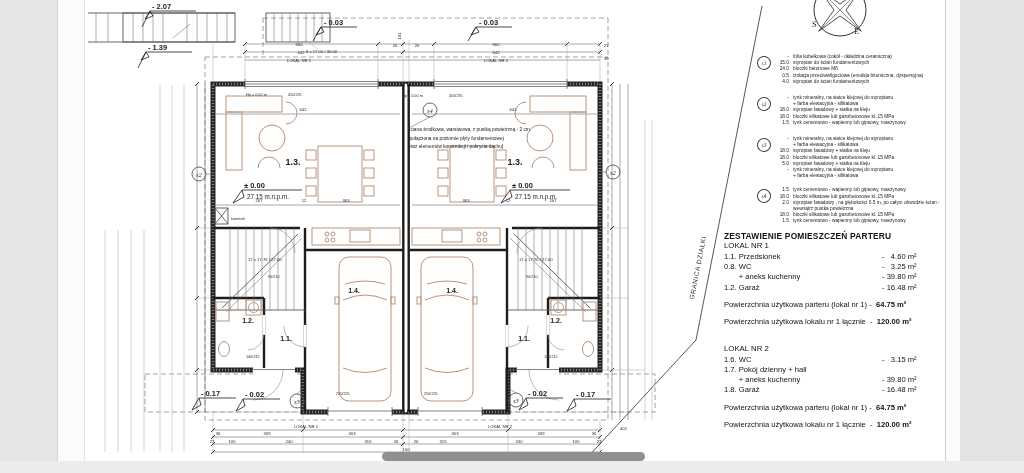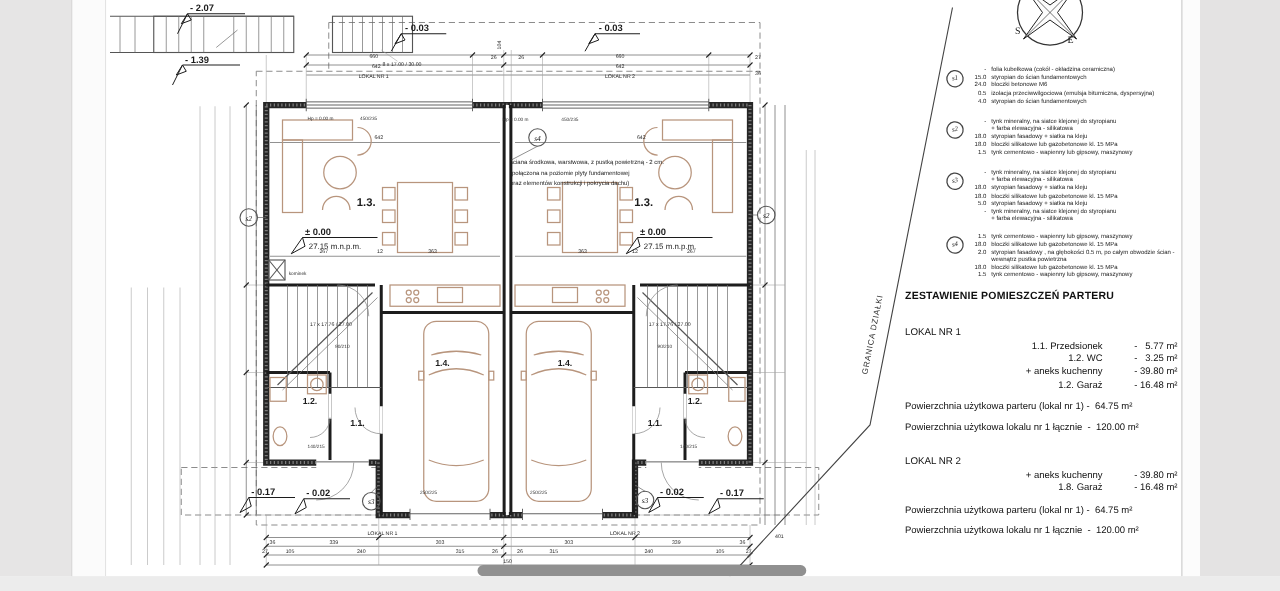--- a/index.html
+++ b/index.html
@@ -49,27 +49,27 @@
   .lg-circle{flex:0 0 auto;width:12px;height:12px;border:1px solid #444;border-radius:50%;
              display:flex;align-items:center;justify-content:center;
              font:italic 5.5px "Liberation Serif",serif;color:#222;margin-top:2px;transform:rotate(-8deg);}
   .lg-lines{flex:1}
   .lg-line{display:flex;line-height:6.2px;}
   .lg-num{width:13px;text-align:right;margin-right:4px;font-size:4.8px;color:#222;white-space:pre;}
   .lg-txt{flex:1;font-size:4.8px;color:#222;}
 
   
   .schedule{position:absolute;left:724px;top:231px;width:218px;color:#111;}
-  .sch-title{font-weight:bold;font-size:8.4px;letter-spacing:.2px;margin-bottom:20px;}
+  .sch-title{font-weight:bold;font-size:8.4px;letter-spacing:.2px;}
   .sec-name{font-size:7.8px;margin-bottom:2px;}
-  .sch-row{display:flex;height:10.2px;align-items:baseline;font-size:7.6px;text-align:right;}
+  .sch-row{display:flex;height:10.2px;align-items:baseline;font-size:7.6px;}
   .sch-row .lbl{flex:1;white-space:pre;}
   .sch-row .val{width:60px;white-space:pre;}
   .sch-tot{margin-top:7.5px;font-size:7.6px;white-space:pre;}
-  .sch-tot .tv{font-weight:normal;}
+  .sch-tot .tv{font-weight:bold;}
   .sec2{margin-top:18px;}
 
   .wm-bar{position:absolute;left:382px;top:452px;width:263px;height:9px;border-radius:5px;background:#909090;}
 </style>
 </head>
 <body>
 
 <div class="stage">
 
   <div class="band-left"></div>
@@ -650,24 +650,24 @@
 
   <div class="schedule">
     <div class="sch-title">ZESTAWIENIE POMIESZCZEŃ PARTERU</div>
 
     <div>
       <div class="sec-name">LOKAL NR 1</div>
       <div>
 
       <div class="sch-row">
             <span class="lbl">1.1. Przedsionek</span>
-            <span class="val">-   5.77 m²</span>
+            <span class="val">-   4.60 m²</span>
           </div>
           <div class="sch-row">
-            <span class="lbl">1.2. WC</span>
+            <span class="lbl">0.8. WC</span>
             <span class="val">-   3.25 m²</span>
           </div>
           <div class="sch-row">
             <span class="lbl">       + aneks kuchenny</span>
             <span class="val">- 39.80 m²</span>
           </div>
           <div class="sch-row">
             <span class="lbl">1.2. Garaż</span>
             <span class="val">- 16.48 m²</span>
           </div>
@@ -676,20 +676,28 @@
 
       <div class="sch-tot"><span>Powierzchnia użytkowa parteru (lokal nr 1) -  </span><span class="tv">64.75 m²</span></div>
           <div class="sch-tot"><span>Powierzchnia użytkowa lokalu nr 1 łącznie  -  </span><span class="tv">120.00 m²</span></div>
         </div>
     </div>
 
     <div class="sec2">
       <div class="sec-name">LOKAL NR 2</div>
       <div>
 
+          <div class="sch-row">
+            <span class="lbl">1.6. WC</span>
+            <span class="val">-   3.15 m²</span>
+          </div>
+          <div class="sch-row">
+            <span class="lbl">1.7. Pokój dzienny + hall</span>
+            <span class="val"></span>
+          </div>
           <div class="sch-row">
             <span class="lbl">       + aneks kuchenny</span>
             <span class="val">- 39.80 m²</span>
           </div>
           <div class="sch-row">
             <span class="lbl">1.8. Garaż</span>
             <span class="val">- 16.48 m²</span>
           </div>
         </div>
       <div>

